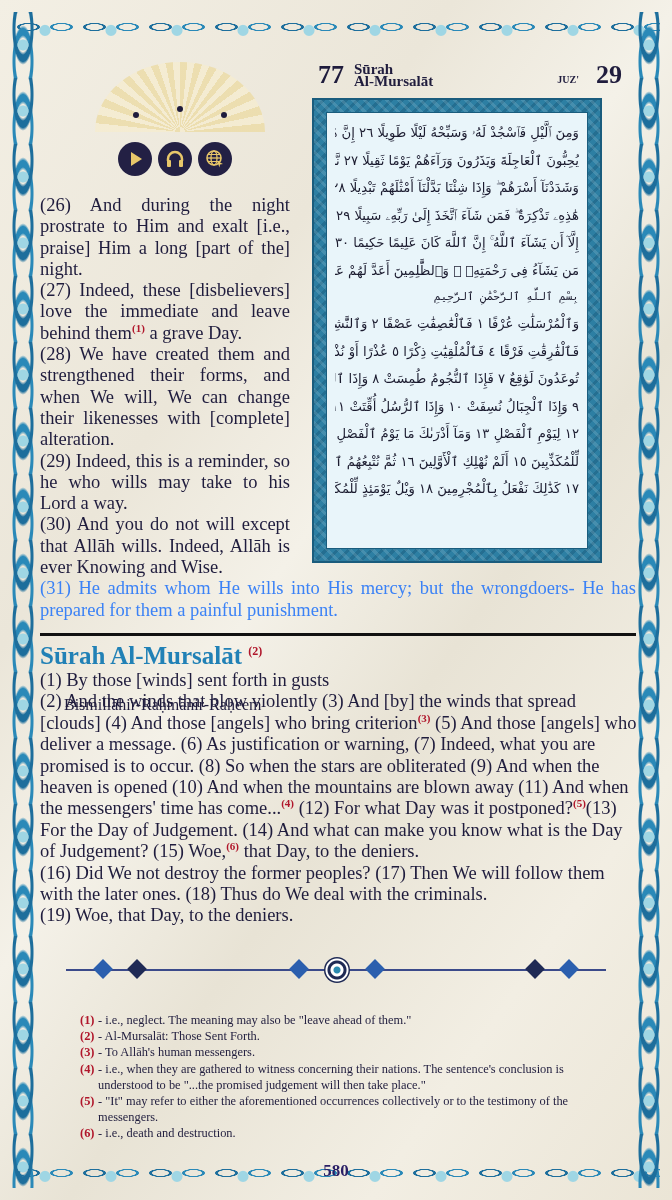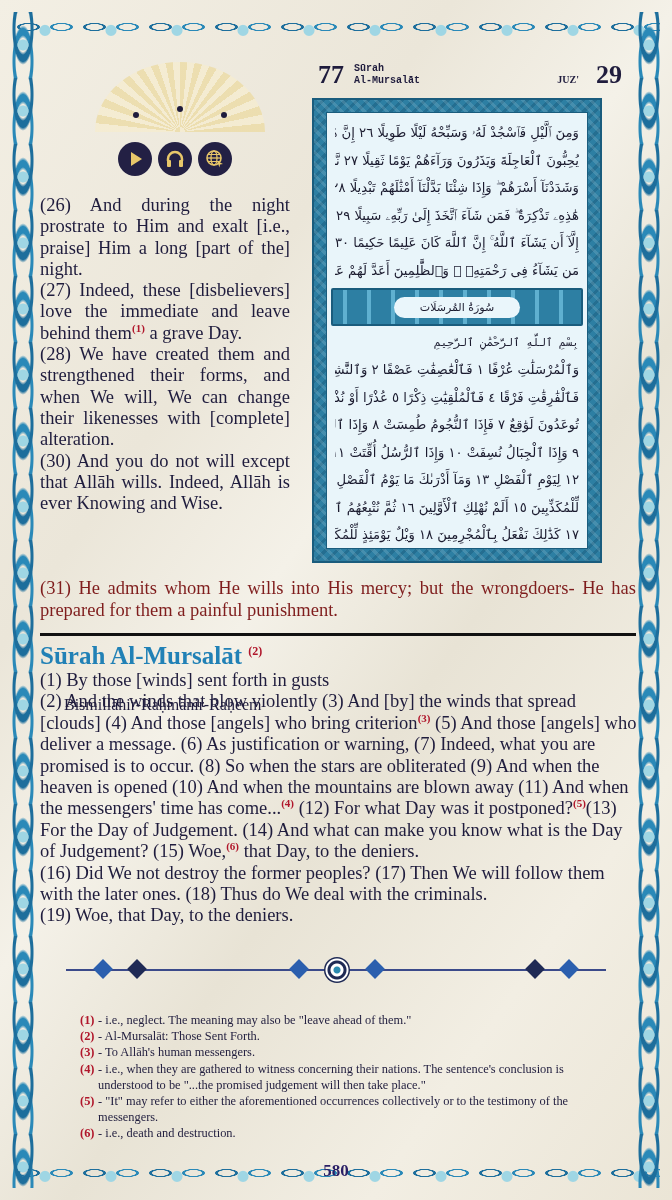--- a/index.html
+++ b/index.html
@@ -26,21 +26,21 @@
       radial-gradient(circle at 50% 50%, #9fd6e4 0 5px, transparent 6px) 0 0/30px 66px repeat-y,
       radial-gradient(ellipse at 50% 25%, transparent 7px, #1d6e9c 8px, #1d6e9c 10px, transparent 11px) 0 0/30px 66px repeat-y,
       radial-gradient(ellipse at 50% 75%, transparent 7px, #2a89b8 8px, #2a89b8 10px, transparent 11px) 0 0/30px 66px repeat-y;
   }
   .border-left { left: 8px; }
   .border-right { right: 8px; }
 
   
   .header { position: absolute; top: 60px; left: 318px; right: 40px; height: 32px; }
   .surah-num { position: absolute; left: 0; top: 0; font-size: 26px; font-weight: bold; color: #1f1c3d; line-height: 30px; }
-  .surah-label { position: absolute; left: 36px; top: 3px; font-size: 10px; font-weight: bold; line-height: 12px; color: #1f1c3d; font-family: Liberation Mono, monospace; }
+  .surah-label { position: absolute; left: 36px; top: 3px; font-size: 15px; font-weight: bold; line-height: 12px; color: #1f1c3d; }
   .juz-wrap { position: absolute; right: 10px; top: 0; display: flex; align-items: baseline; gap: 17px; }
   .juz-label { font-size: 10px; font-weight: bold; }
   .juz-num { font-size: 26px; font-weight: bold; line-height: 30px; }
 
   
   .mandala { position: absolute; left: 95px; top: 62px; width: 170px; height: 70px; overflow: hidden; }
   .mandala-shape {
     position: absolute; left: 0; bottom: -70px; width: 170px; height: 140px; border-radius: 50%;
     background: repeating-conic-gradient(from 0deg at 50% 50%, #ecdca8 0 6deg, #f5ecd0 6deg 12deg);
     opacity: 0.85;
@@ -88,21 +88,21 @@
   }
   .surah-banner span {
     background: #eaf6fb; border-radius: 16px; padding: 4px 26px;
     font-family: "DejaVu Sans", sans-serif; font-size: 11px; color: #1b1b2f;
   }
   .basmala { text-align: right; font-family: Liberation Mono, monospace; font-size: 11px; line-height: 26px; color: #1b1b2f; }
 
   
   .verse31 {
     position: absolute; left: 40px; top: 577px; width: 596px;
-    font-size: 18.5px; line-height: 22px; text-align: justify; color: #7f1d1d; margin: 0;
+    font-size: 18.5px; line-height: 22px; text-align: justify; color: #3b82f6; margin: 0;
   }
   .rule { position: absolute; left: 40px; top: 633px; width: 596px; height: 3px; background: #111; }
 
   .surah-title {
     position: absolute; left: 40px; top: 642px; font-size: 25px; font-weight: bold; color: #2181b6; margin: 0;
   }
   .surah-title sup { color: #b0162b; font-size: 12px; vertical-align: super; }
   .bismillah { position: absolute; left: 48px; top: 680px; font-size: 16px; color: #1f1c3d; margin: 16px; }
 
   .body-text {
@@ -183,34 +183,32 @@
       <line x1="3" y1="12.5" x2="15" y2="12.5" stroke="#e8c76a" stroke-width="1"></line>
       <path d="M12 12 L18 15 L15 15.5 L14.5 18.5 Z" fill="#e8c76a"></path>
     </svg>
   </div>
 </div>
 
 <div class="left-col">
   <p>(26) And during the night prostrate to Him and exalt [i.e., praise] Him a long [part of the] night.</p>
   <p><span>(27) Indeed, these [disbelievers] love the immediate and leave behind them</span><sup class="fn">(1)</sup><span> a grave Day.</span></p>
   <p>(28) We have created them and strengthened their forms, and when We will, We can change their likenesses with [complete] alteration.</p>
+  <p>(29) Indeed, this is a reminder, so he who wills may take to his Lord a way.</p>
   <p>(30) And you do not will except that Allāh wills.  Indeed, Allāh is ever Knowing and Wise.</p>
 </div>
 
 <div class="quran-panel">
   <div class="quran-inner">
     <div class="ayah-line">وَمِنَ ٱلَّيْلِ فَٱسْجُدْ لَهُۥ وَسَبِّحْهُ لَيْلًا طَوِيلًا ٢٦ إِنَّ هَٰٓؤُلَآءِ</div>
     <div class="ayah-line">يُحِبُّونَ ٱلْعَاجِلَةَ وَيَذَرُونَ وَرَآءَهُمْ يَوْمًا ثَقِيلًا ٢٧ نَّحْنُ خَلَقْنَٰهُمْ</div>
     <div class="ayah-line">وَشَدَدْنَآ أَسْرَهُمْ ۖ وَإِذَا شِئْنَا بَدَّلْنَآ أَمْثَٰلَهُمْ تَبْدِيلًا ٢٨ إِنَّ</div>
     <div class="ayah-line">هَٰذِهِۦ تَذْكِرَةٌ ۖ فَمَن شَآءَ ٱتَّخَذَ إِلَىٰ رَبِّهِۦ سَبِيلًا ٢٩ وَمَا تَشَآءُونَ</div>
     <div class="ayah-line">إِلَّآ أَن يَشَآءَ ٱللَّهُ ۚ إِنَّ ٱللَّهَ كَانَ عَلِيمًا حَكِيمًا ٣٠ يُدْخِلُ</div>
     <div class="ayah-line">مَن يَشَآءُ فِى رَحْمَتِهِۦ ۚ وَٱلظَّٰلِمِينَ أَعَدَّ لَهُمْ عَذَابًا أَلِيمًۢا ٣١</div>
-    <div class="surah-banner">
-      <span>سُورَةُ المُرسَلَات</span>
-    </div>
     <div class="basmala">بِسْمِ ٱللَّهِ ٱلرَّحْمَٰنِ ٱلرَّحِيمِ</div>
     <div class="ayah-line">وَٱلْمُرْسَلَٰتِ عُرْفًا ١ فَٱلْعَٰصِفَٰتِ عَصْفًا ٢ وَٱلنَّٰشِرَٰتِ نَشْرًا ٣</div>
     <div class="ayah-line">فَٱلْفَٰرِقَٰتِ فَرْقًا ٤ فَٱلْمُلْقِيَٰتِ ذِكْرًا ٥ عُذْرًا أَوْ نُذْرًا ٦ إِنَّمَا</div>
     <div class="ayah-line">تُوعَدُونَ لَوَٰقِعٌ ٧ فَإِذَا ٱلنُّجُومُ طُمِسَتْ ٨ وَإِذَا ٱلسَّمَآءُ فُرِجَتْ</div>
     <div class="ayah-line">٩ وَإِذَا ٱلْجِبَالُ نُسِفَتْ ١٠ وَإِذَا ٱلرُّسُلُ أُقِّتَتْ ١١ لِأَىِّ يَوْمٍ أُجِّلَتْ</div>
     <div class="ayah-line">١٢ لِيَوْمِ ٱلْفَصْلِ ١٣ وَمَآ أَدْرَىٰكَ مَا يَوْمُ ٱلْفَصْلِ ١٤ وَيْلٌ يَوْمَئِذٍ</div>
     <div class="ayah-line">لِّلْمُكَذِّبِينَ ١٥ أَلَمْ نُهْلِكِ ٱلْأَوَّلِينَ ١٦ ثُمَّ نُتْبِعُهُمُ ٱلْءَاخِرِينَ</div>
     <div class="ayah-line">١٧ كَذَٰلِكَ نَفْعَلُ بِٱلْمُجْرِمِينَ ١٨ وَيْلٌ يَوْمَئِذٍ لِّلْمُكَذِّبِينَ ١٩</div>
   </div>
 </div>

